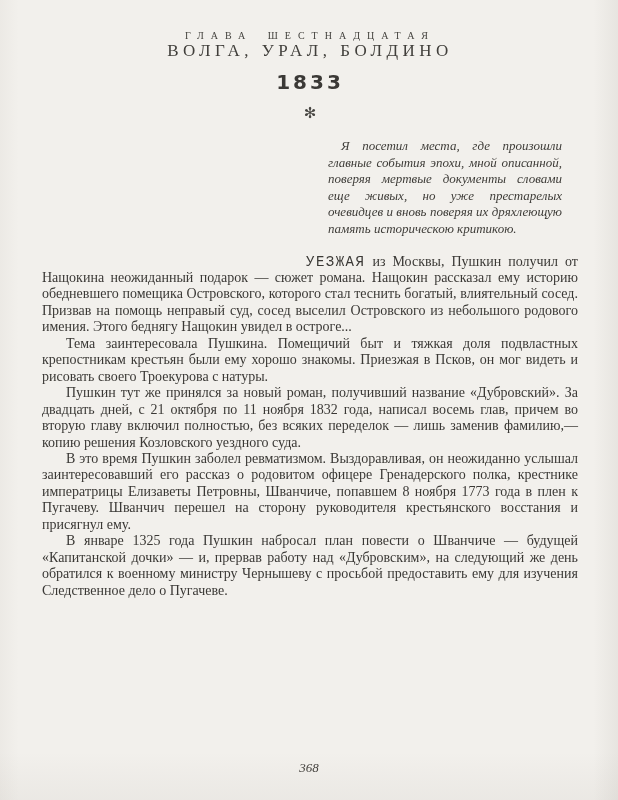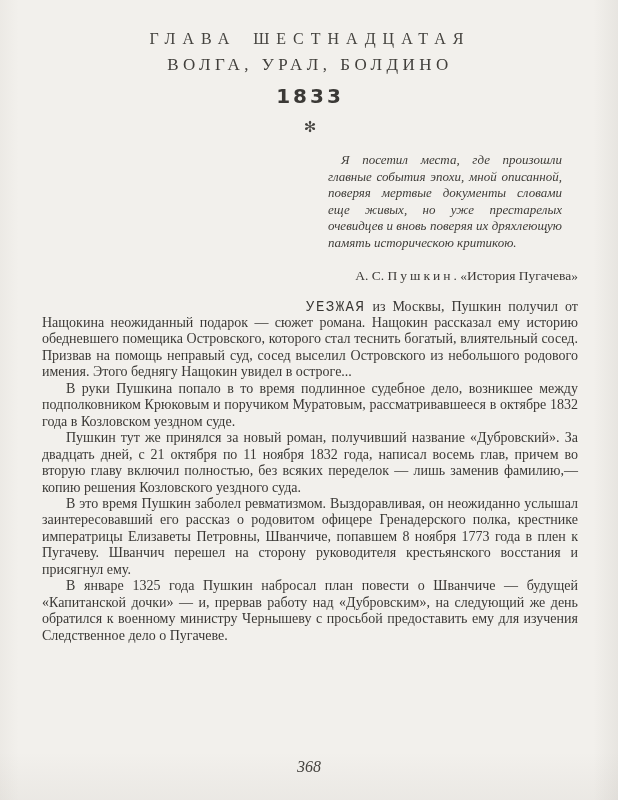--- a/index.html
+++ b/index.html
@@ -20,27 +20,27 @@
     overflow: hidden;
   }
   .content {
     position: absolute;
     left: 42px; top: 0;
     width: 536px;
   }
   .chapter-label {
     margin-top: 30px;
     text-align: center;
-    font-size: 16px;
+    font-size: 10px;
     letter-spacing: 7px;
     word-spacing: 6px;
     color: #45433f;
   }
   .chapter-title {
-    margin-top: 7px;
+    margin-top: 0;
     text-align: center;
     font-size: 17px;
     letter-spacing: 4.5px;
     color: #413f3b;
   }
   .chapter-year {
     margin-top: 9px;
     text-align: center;
     font-family: "DejaVu Sans", sans-serif;
     font-weight: bold;
@@ -91,43 +91,42 @@
   }
   .body-text p { margin: 0; text-indent: 24px; }
   .body-text p.opening { text-indent: 264px; }
   .opening-word { letter-spacing: 1.5px; font-family: Liberation Mono, monospace; }
   .page-number {
     position: absolute;
     left: 0; right: 0;
     bottom: 24px;
     text-align: center;
     font-style: italic;
-    font-size: 16px;
+    font-size: 13px;
     color: #45433f;
   }
 </style>
 </head>
 <body>
 
 <div class="page">
   <div class="content">
 
     <div class="chapter-label">ГЛАВА ШЕСТНАДЦАТАЯ</div>
     <div class="chapter-title">ВОЛГА, УРАЛ, БОЛДИНО</div>
     <div class="chapter-year">1833</div>
     <div class="divider">✻</div>
 
     <div class="epigraph">
       <p class="quote-text">Я посетил места, где произошли главные события эпохи, мной описанной, поверяя мертвые документы словами еще живых, но уже престарелых очевидцев и вновь поверяя их дряхлеющую память историческою критикою.</p>
     </div>
-    <div class="attribution"><span>А. С. </span><span class="author-name">Пушкин</span><span>. «История Пугачева»</span></div>
 
     <div class="body-text">
       <p class="opening"><span class="opening-word">УЕЗЖАЯ</span><span> из Москвы, Пушкин получил от Нащокина неожиданный подарок — сюжет романа. Нащокин рассказал ему историю обедневшего помещика Островского, которого стал теснить богатый, влиятельный сосед. Призвав на помощь неправый суд, сосед выселил Островского из небольшого родового имения. Этого беднягу Нащокин увидел в остроге...</span></p>
-      <p>В руки Пушкина попало в то время подлинное судебное дело, возникшее между подполковником Крюковым и поручиком Муратовым, рассматривавшееся в октябре 1832 года в Козловском уездном суде.</p>
+      <p>Тема заинтересовала Пушкина. Помещичий быт и тяжкая доля подвластных крепостникам крестьян были ему хорошо знакомы. Приезжая в Псков, он мог видеть и рисовать своего Троекурова с натуры.</p>
       <p>Пушкин тут же принялся за новый роман, получивший название «Дубровский». За двадцать дней, с 21 октября по 11 ноября 1832 года, написал восемь глав, причем во вторую главу включил полностью, без всяких переделок — лишь заменив фамилию,— копию решения Козловского уездного суда.</p>
       <p>В это время Пушкин заболел ревматизмом. Выздоравливая, он неожиданно услышал заинтересовавший его рассказ о родовитом офицере Гренадерского полка, крестнике императрицы Елизаветы Петровны, Шванчиче, попавшем 8 ноября 1773 года в плен к Пугачеву. Шванчич перешел на сторону руководителя крестьянского восстания и присягнул ему.</p>
       <p>В январе 1325 года Пушкин набросал план повести о Шванчиче — будущей «Капитанской дочки» — и, прервав работу над «Дубровским», на следующий же день обратился к военному министру Чернышеву с просьбой предоставить ему для изучения Следственное дело о Пугачеве.</p>
     </div>
   </div>
 
   <div class="page-number">368</div>
 </div>
 
 </body></html>

